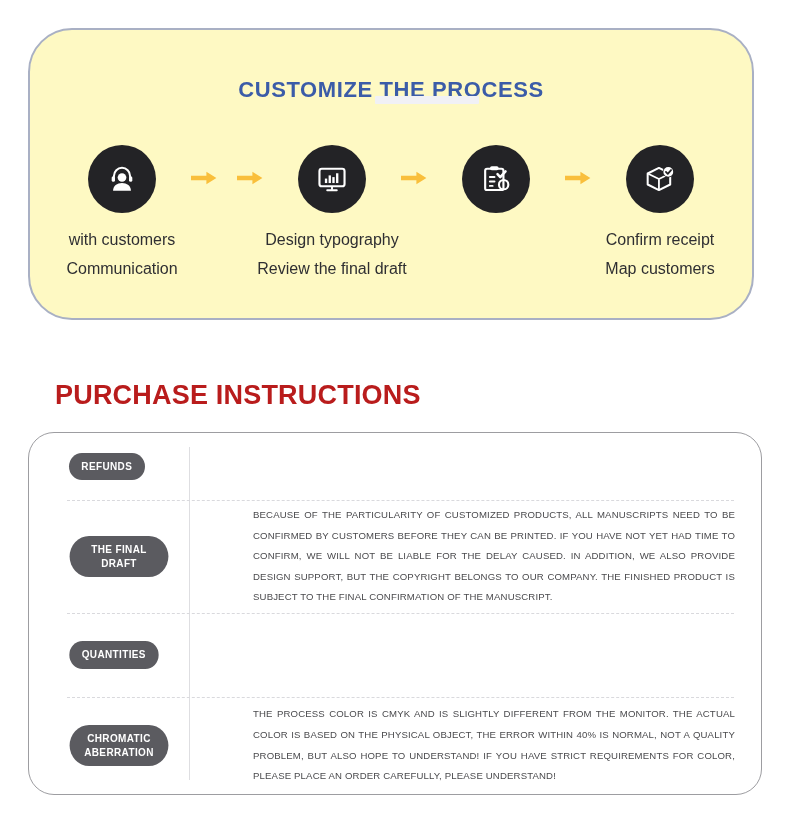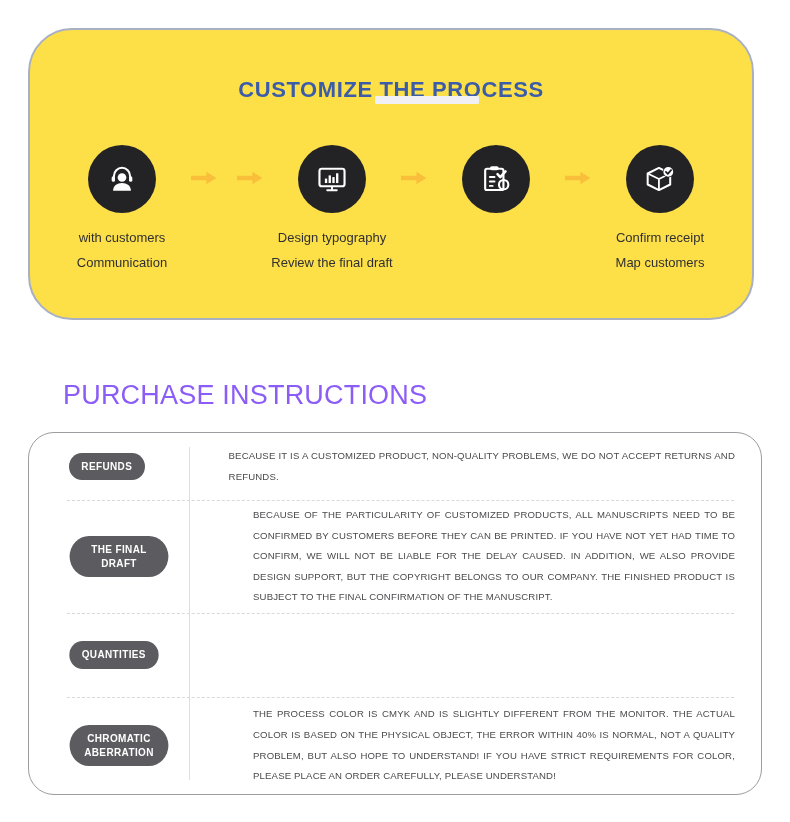--- a/index.html
+++ b/index.html
@@ -19,21 +19,21 @@
   
   .process-card {
     position: absolute;
     left: 28px;
     top: 28px;
     width: 726px;
     height: 292px;
     box-sizing: border-box;
     border: 2px solid #a9b0c4;
     border-radius: 44px;
-    background: #fde047;
+    background: #fef9c3;
     padding-left: 43px;
   }
 
   .process-title-wrap {
     position: absolute;
     left: 0;
     top: 32px;
     width: 100%;
     text-align: center;
   }
@@ -76,44 +76,44 @@
     border-radius: 50%;
     background: #232326;
     display: flex;
     align-items: center;
     justify-content: center;
   }
   .step-circle svg { display: block; }
   .step-labels {
     margin-top: 16px;
     text-align: center;
-    font-size: 13px;
+    font-size: 16px;
     line-height: 1.32;
     color: #2f2f32;
     white-space: nowrap;
   }
   .step-label-2 { margin-top: 8px; }
 
   .arrow {
     width: 46px;
     display: flex;
     align-items: center;
     justify-content: center;
     padding-top: 26px;
   }
 
   
   .instr-heading {
     position: absolute;
-    left: 63px;
+    left: 55px;
     top: 380px;
     font-size: 27px;
-    font-weight: normal;
+    font-weight: bold;
     letter-spacing: 0.2px;
-    color: #8b5cf6;
+    color: #b91c1c;
     margin: 0;
   }
 
   .instr-card {
     position: absolute;
     left: 28px;
     top: 432px;
     width: 734px;
     height: 363px;
     box-sizing: border-box;
@@ -299,21 +299,20 @@
 </div>
 
 <h2 class="instr-heading">PURCHASE INSTRUCTIONS</h2>
 
 <div class="instr-card">
   <div class="instr-list">
     <div class="vdivider"></div>
 
     <div class="instr-row row-1">
       <div class="pill">REFUNDS</div>
-      <div class="instr-body">BECAUSE IT IS A CUSTOMIZED PRODUCT, NON-QUALITY PROBLEMS, WE DO NOT ACCEPT RETURNS AND REFUNDS.</div>
     </div>
 
     <div class="instr-row row-2">
       <div class="pill">THE FINAL DRAFT</div>
       <div class="instr-body">BECAUSE OF THE PARTICULARITY OF CUSTOMIZED PRODUCTS, ALL MANUSCRIPTS NEED TO BE CONFIRMED BY CUSTOMERS BEFORE THEY CAN BE PRINTED. IF YOU HAVE NOT YET HAD TIME TO CONFIRM, WE WILL NOT BE LIABLE FOR THE DELAY CAUSED. IN ADDITION, WE ALSO PROVIDE DESIGN SUPPORT, BUT THE COPYRIGHT BELONGS TO OUR COMPANY. THE FINISHED PRODUCT IS SUBJECT TO THE FINAL CONFIRMATION OF THE MANUSCRIPT.</div>
     </div>
 
     <div class="instr-row row-3">
       <div class="pill">QUANTITIES</div>
     </div>

